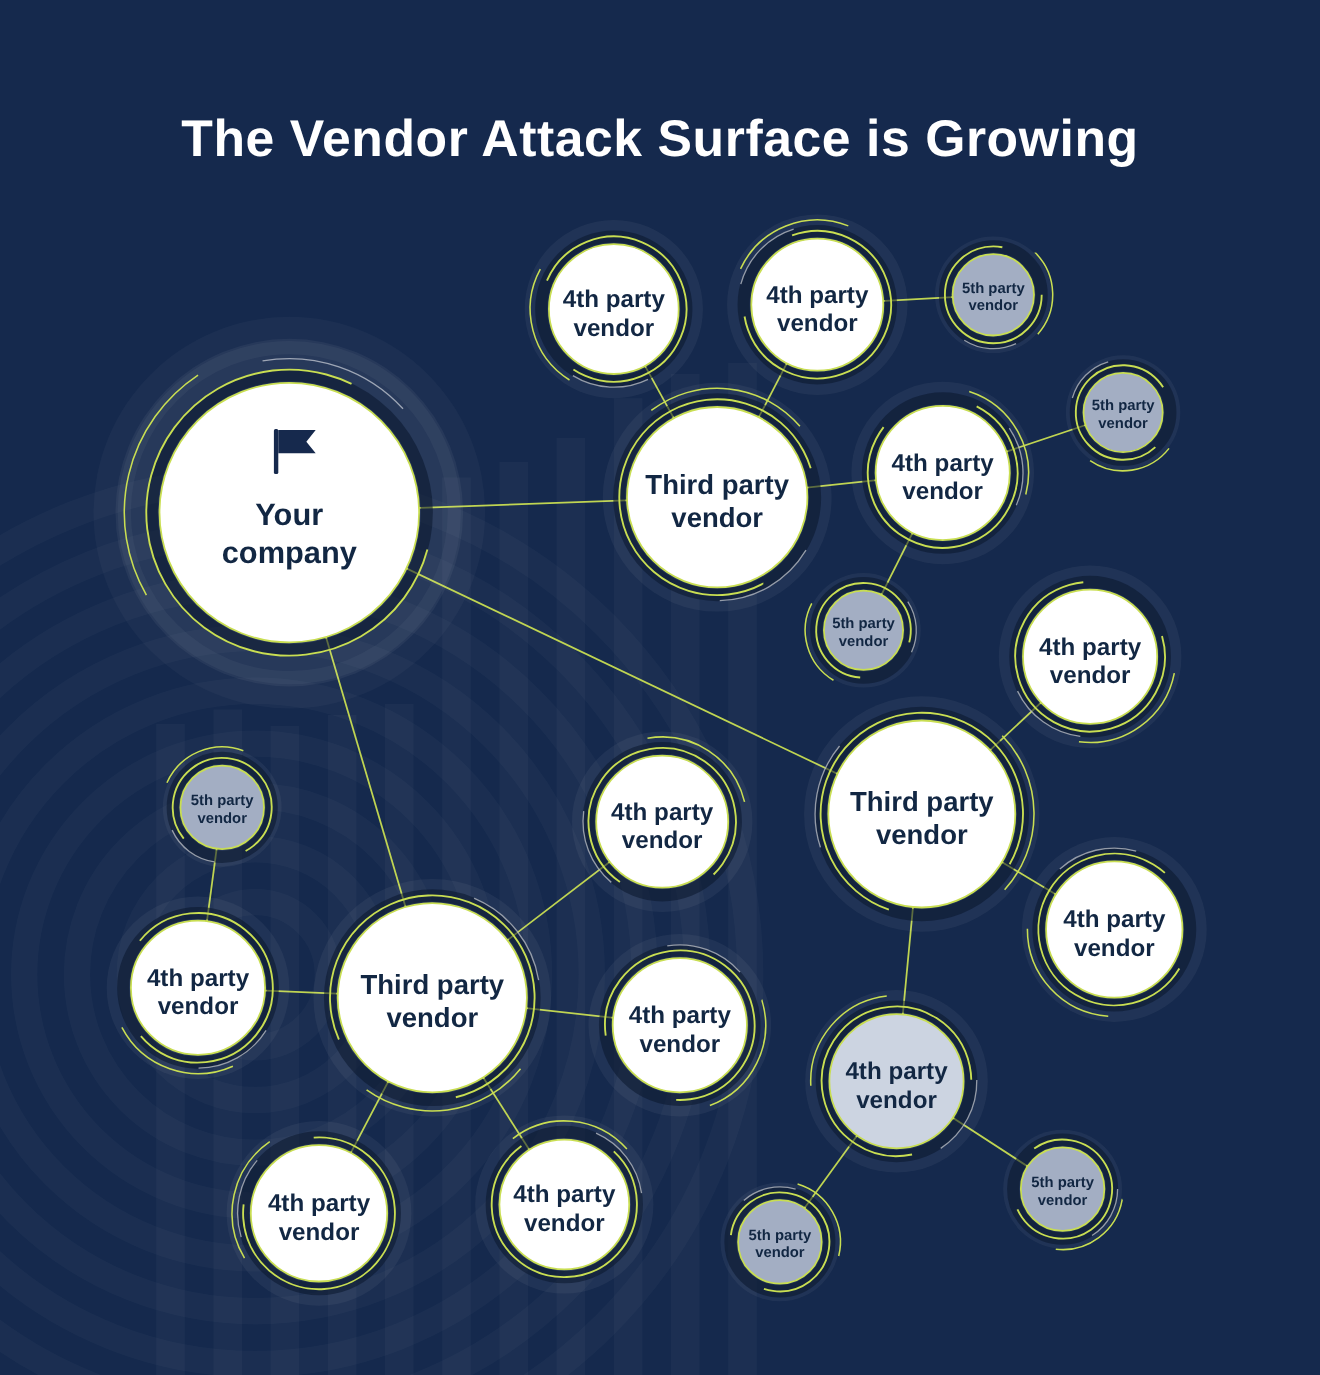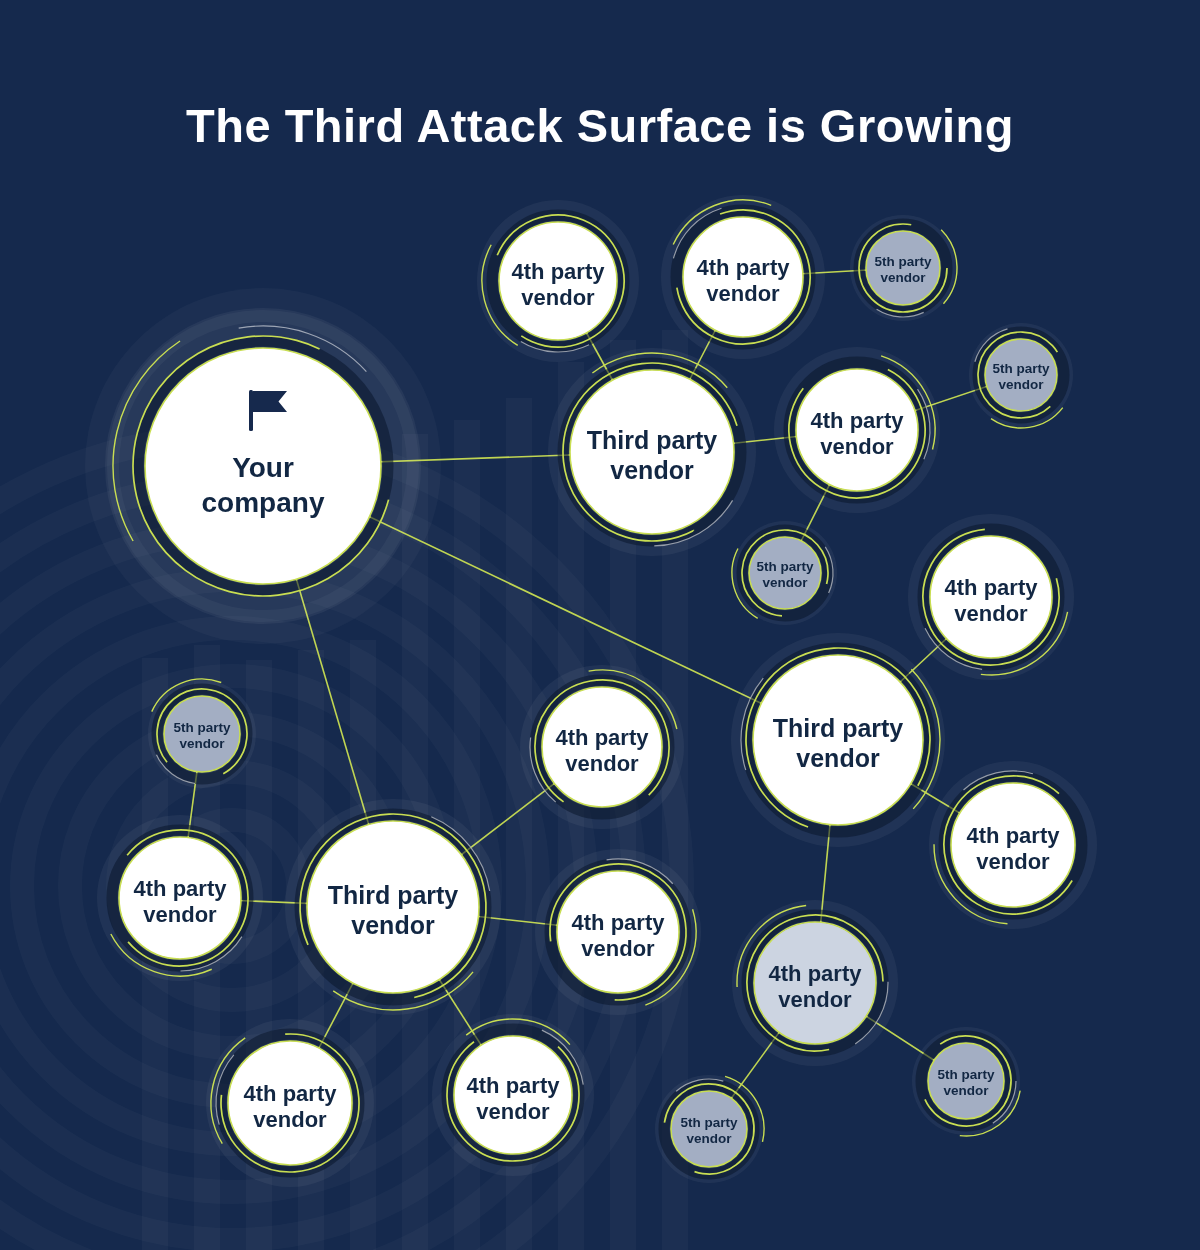--- a/index.html
+++ b/index.html
@@ -34,21 +34,21 @@
     font-weight: 700;
     letter-spacing: 0.5px;
     color: #ffffff;
     z-index: 5;
   }
 </style>
 </head>
 <body style="background: rgb(21, 41, 77);">
 
 <div id="stage" style="background: rgb(21, 41, 77);">
-  <h1 id="title" style="color: rgb(255, 255, 255);">The Third Attack Surface is Growing</h1>
+  <h1 id="title" style="color: rgb(255, 255, 255);">The Vendor Attack Surface is Growing</h1>
   <svg id="diagram-svg" viewBox="0 0 1200 1250" xmlns="http://www.w3.org/2000/svg">
       <g>
         <circle cx="232" cy="886" r="66" fill="none" stroke="rgba(255,255,255,0.026)" stroke-width="24"></circle>
         <circle cx="232" cy="886" r="114" fill="none" stroke="rgba(255,255,255,0.026)" stroke-width="24"></circle>
         <circle cx="232" cy="886" r="162" fill="none" stroke="rgba(255,255,255,0.026)" stroke-width="24"></circle>
         <circle cx="232" cy="886" r="210" fill="none" stroke="rgba(255,255,255,0.026)" stroke-width="24"></circle>
         <circle cx="232" cy="886" r="258" fill="none" stroke="rgba(255,255,255,0.026)" stroke-width="24"></circle>
         <circle cx="232" cy="886" r="306" fill="none" stroke="rgba(255,255,255,0.026)" stroke-width="24"></circle>
         <circle cx="232" cy="886" r="354" fill="none" stroke="rgba(255,255,255,0.026)" stroke-width="24"></circle>
         <circle cx="232" cy="886" r="402" fill="none" stroke="rgba(255,255,255,0.026)" stroke-width="24"></circle>

